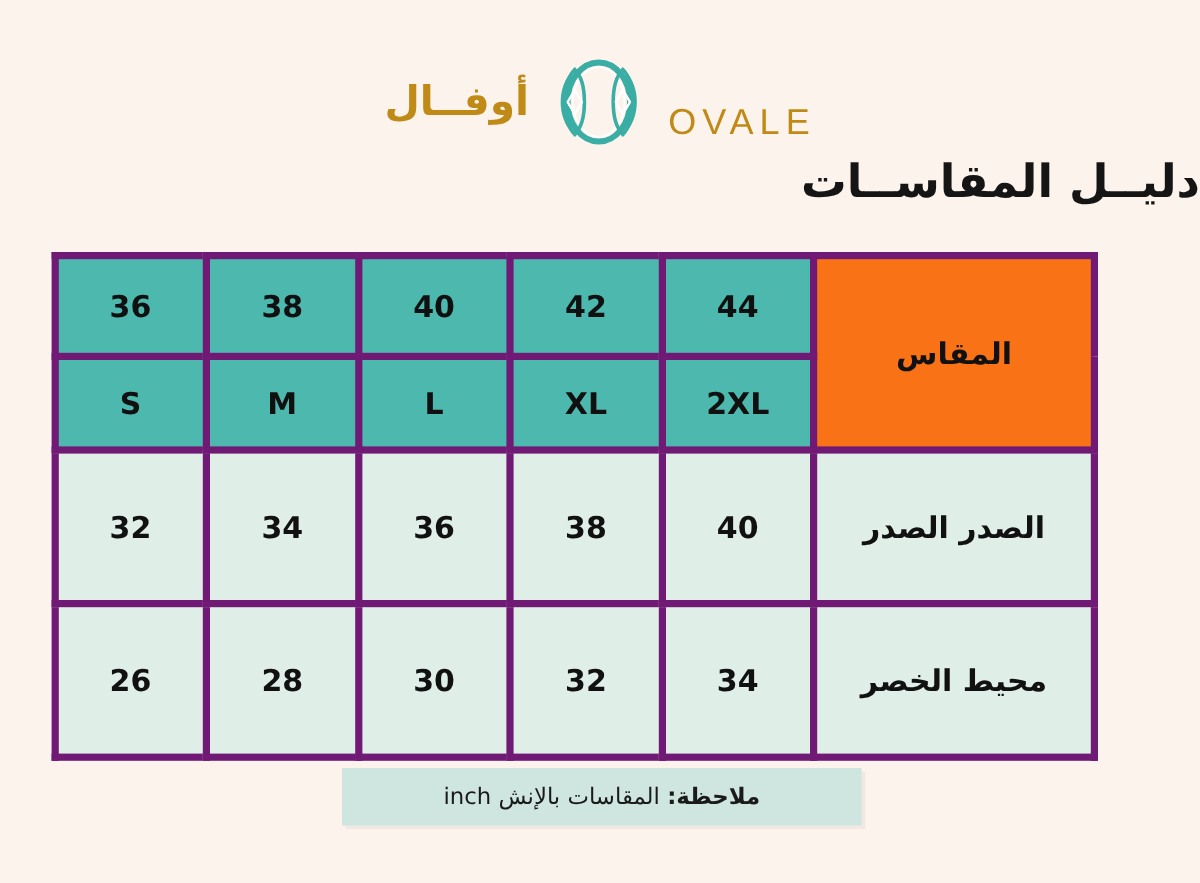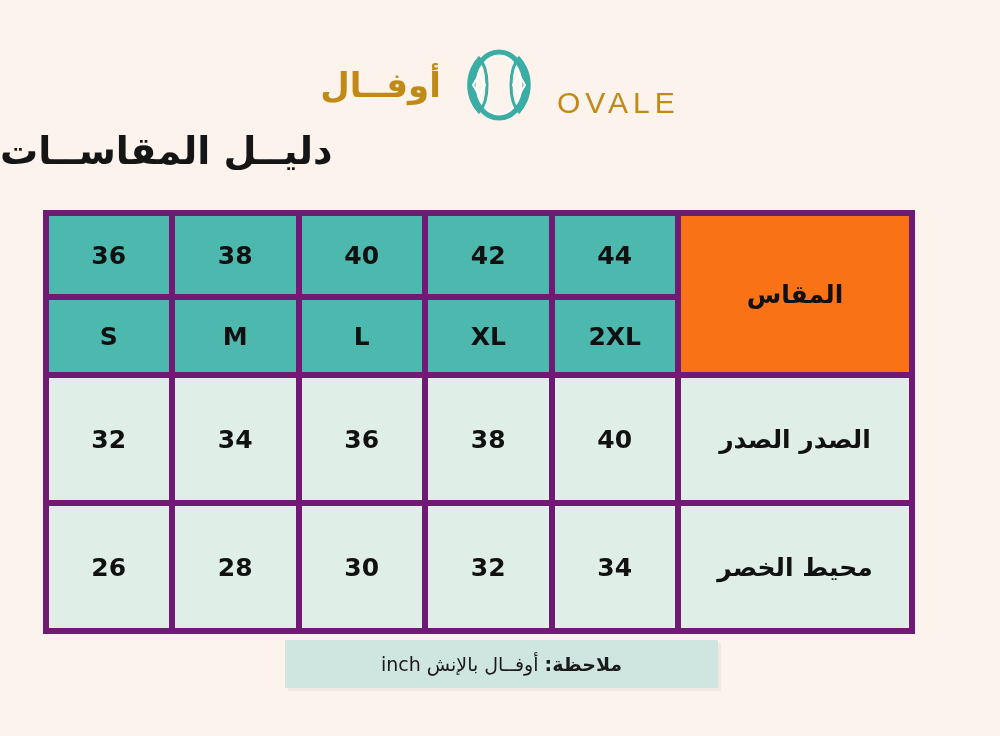--- a/index.html
+++ b/index.html
@@ -55,21 +55,21 @@
     display: block;
     flex: 0 0 auto;
   }
 
   
   .page-title {
     position: absolute;
     top: 128px;
     left: 0;
     width: 1000px;
-    text-align: left;
+    text-align: right;
     color: #151515;
     font-size: 38px;
     font-weight: 700;
     line-height: 1.25;
     direction: rtl;
     white-space: nowrap;
     font-family: "DejaVu Sans", sans-serif;
   }
 
   
@@ -225,14 +225,14 @@
         <td class="size-col dcell">32</td>
         <td class="size-col dcell">30</td>
         <td class="size-col dcell">28</td>
         <td class="size-col dcell">26</td>
       </tr>
     </tbody>
   </table>
 </div>
 
 <div class="note-box">
-  <div class="note-text"><span class="note-strong">ملاحظة:</span><span> أوفــال بالإنش inch</span></div>
+  <div class="note-text"><span class="note-strong">ملاحظة:</span><span> المقاسات بالإنش inch</span></div>
 </div>
 
 </body></html>

